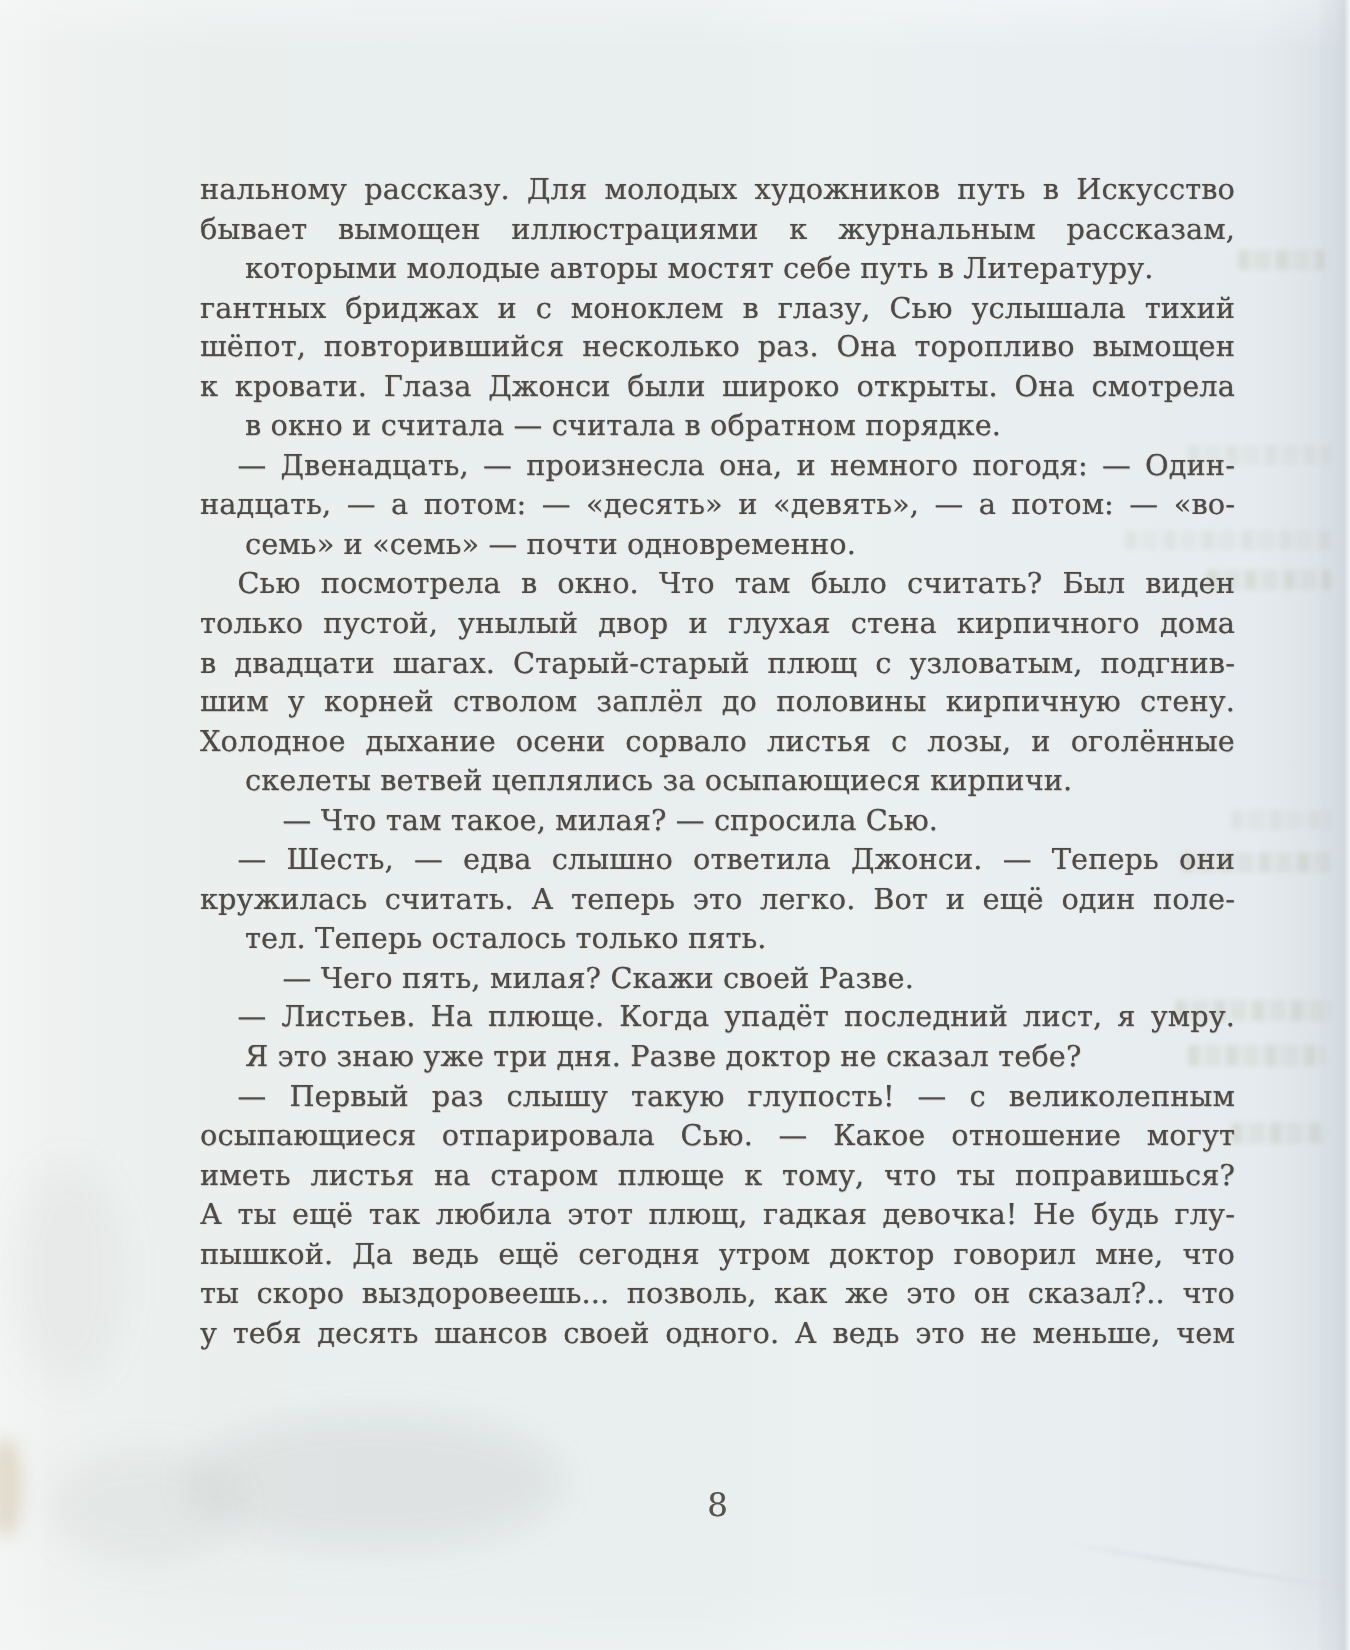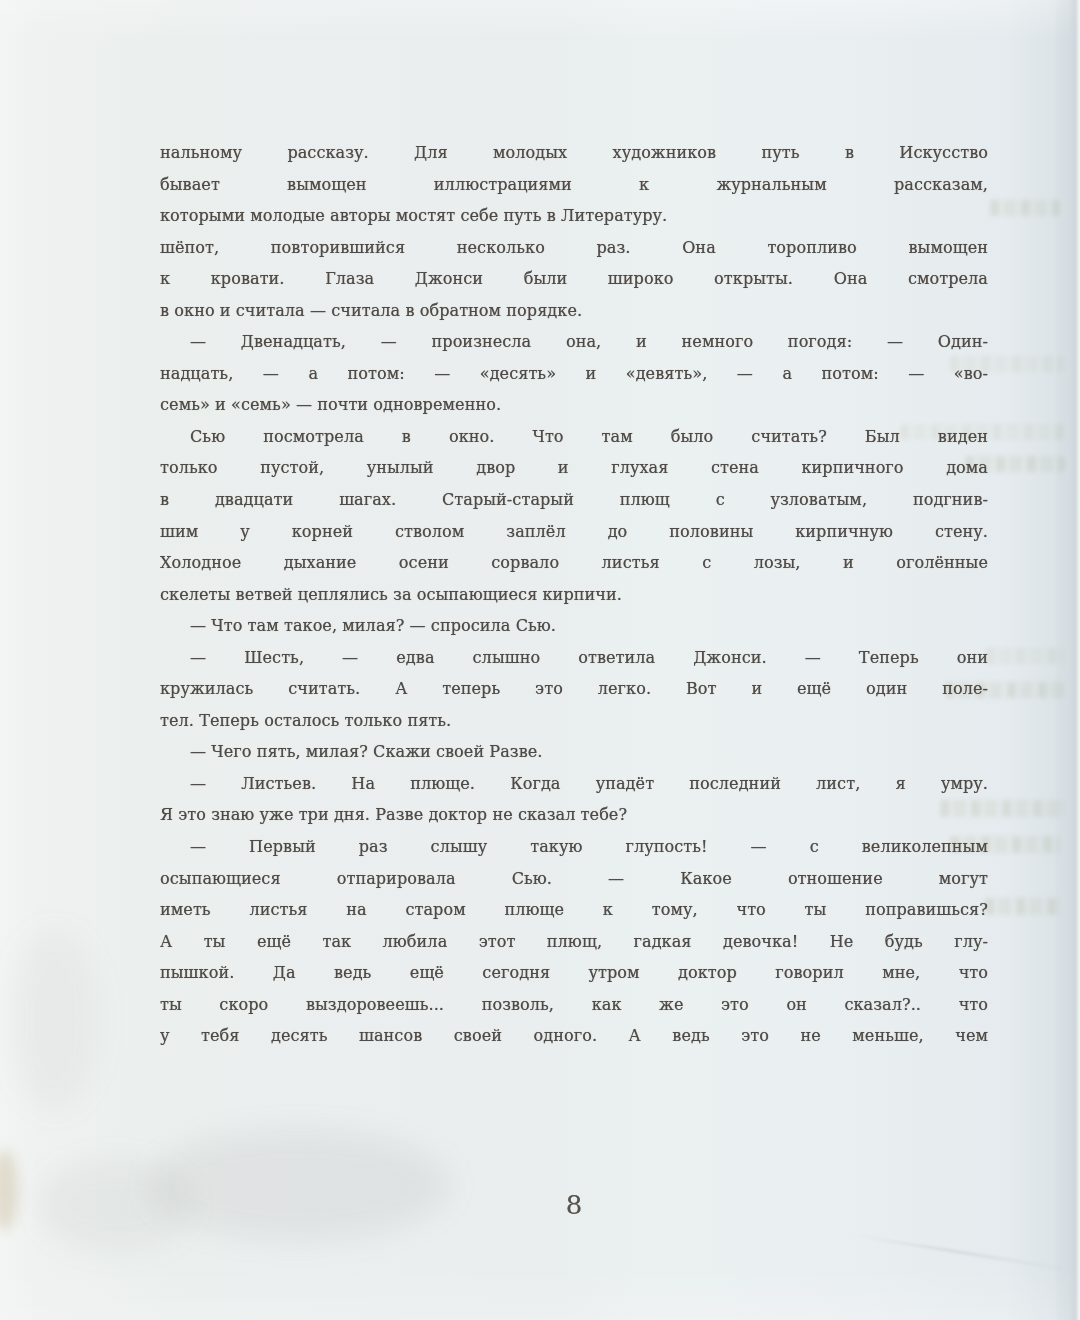--- a/index.html
+++ b/index.html
@@ -29,31 +29,31 @@
   }
 
   
   .text-block {
     position: absolute;
     left: 160px;
     top: 137px;
     width: 828px;
   }
   .line {
-    font-size: 16px;
+    font-size: 23px;
     line-height: 31.55px;
     letter-spacing: 0.1px;
     color: #4f4a45;
     text-align: justify;
     text-align-last: justify;
     white-space: normal;
     text-shadow: 0 0 0.7px rgba(82,76,68,0.55), 0.4px 0.4px 0.6px rgba(100,95,88,0.25);
   }
   .line.first { text-indent: 30px; }
-  .line.end   { text-align-last: left; }
+  .line.end   { text-align-last: left; margin-left: 36px; }
 
   .page-number {
     position: absolute;
     left: 160px;
     top: 1190px;
     width: 828px;
     text-align: center;
     font-size: 26px;
     color: #57524b;
     text-shadow: 0 0 0.6px rgba(87,82,75,0.5);
@@ -123,20 +123,21 @@
   <div class="ghost" style="left:940px; top:800px; width:125px; height:17px;"></div>
   <div class="ghost" style="left:950px; top:836px; width:110px; height:17px;"></div>
   <div class="ghost" style="left:985px; top:898px; width:75px; height:17px;"></div>
 
   <div class="crease" style="left:850px; top:1252px; width:230px; transform:rotate(9deg);"></div>
 
   <div class="text-block">
       <div class="line">нальному рассказу. Для молодых художников путь в Искусство</div>
       <div class="line">бывает вымощен иллюстрациями к журнальным рассказам,</div>
       <div class="line end">которыми молодые авторы мостят себе путь в Литературу.</div>
+      <div class="line">гантных бриджах и с моноклем в глазу, Сью услышала тихий</div>
       <div class="line">шёпот, повторившийся несколько раз. Она торопливо вымощен</div>
       <div class="line">к кровати. Глаза Джонси были широко открыты. Она смотрела</div>
       <div class="line end">в окно и считала — считала в обратном порядке.</div>
       <div class="line first">— Двенадцать, — произнесла она, и немного погодя: — Один-</div>
       <div class="line">надцать, — а потом: — «десять» и «девять», — а потом: — «во-</div>
       <div class="line end">семь» и «семь» — почти одновременно.</div>
       <div class="line first">Сью посмотрела в окно. Что там было считать? Был виден</div>
       <div class="line">только пустой, унылый двор и глухая стена кирпичного дома</div>
       <div class="line">в двадцати шагах. Старый-старый плющ с узловатым, подгнив-</div>
       <div class="line">шим у корней стволом заплёл до половины кирпичную стену.</div>

